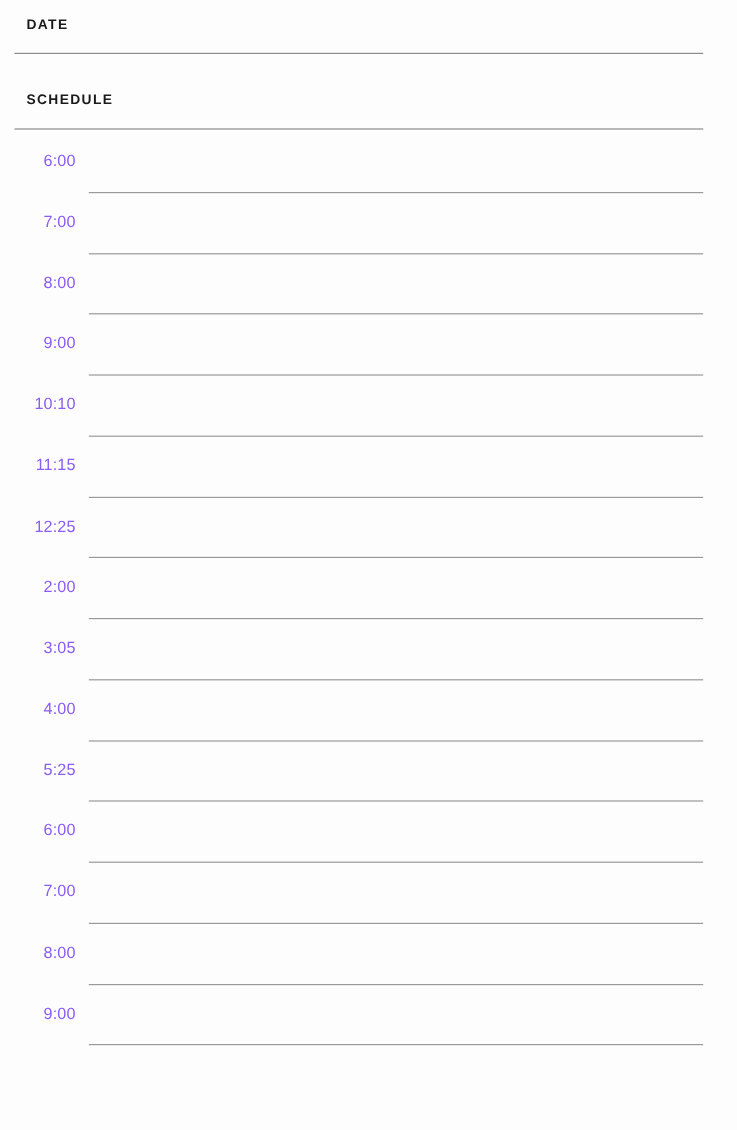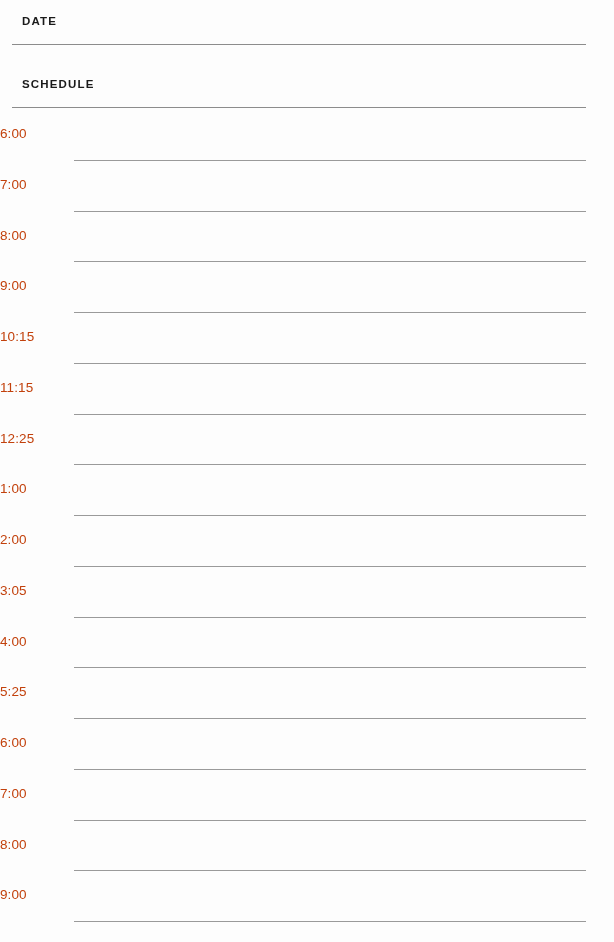--- a/index.html
+++ b/index.html
@@ -72,23 +72,24 @@
     position: relative;
     width: 614px;
     height: 50.75px;
   }
 
   .time-label {
     position: absolute;
     left: 0;
     top: 17px;
     width: 63px;
+    text-align: right;
     font-size: 13.5px;
     font-weight: normal;
-    color: #c2410c;
+    color: #8b5cf6;
     line-height: 1;
     letter-spacing: 0.1px;
     white-space: nowrap;
   }
 
   .write-line {
     position: absolute;
     left: 74px;
     bottom: 0;
     width: 512px;
@@ -122,33 +123,29 @@
       </div>
       <div class="time-row">
         <div class="time-label">8:00</div>
         <div class="write-line"></div>
       </div>
       <div class="time-row">
         <div class="time-label">9:00</div>
         <div class="write-line"></div>
       </div>
       <div class="time-row">
-        <div class="time-label">10:15</div>
+        <div class="time-label">10:10</div>
         <div class="write-line"></div>
       </div>
       <div class="time-row">
         <div class="time-label">11:15</div>
         <div class="write-line"></div>
       </div>
       <div class="time-row">
         <div class="time-label">12:25</div>
-        <div class="write-line"></div>
-      </div>
-      <div class="time-row">
-        <div class="time-label">1:00</div>
         <div class="write-line"></div>
       </div>
       <div class="time-row">
         <div class="time-label">2:00</div>
         <div class="write-line"></div>
       </div>
       <div class="time-row">
         <div class="time-label">3:05</div>
         <div class="write-line"></div>
       </div>

